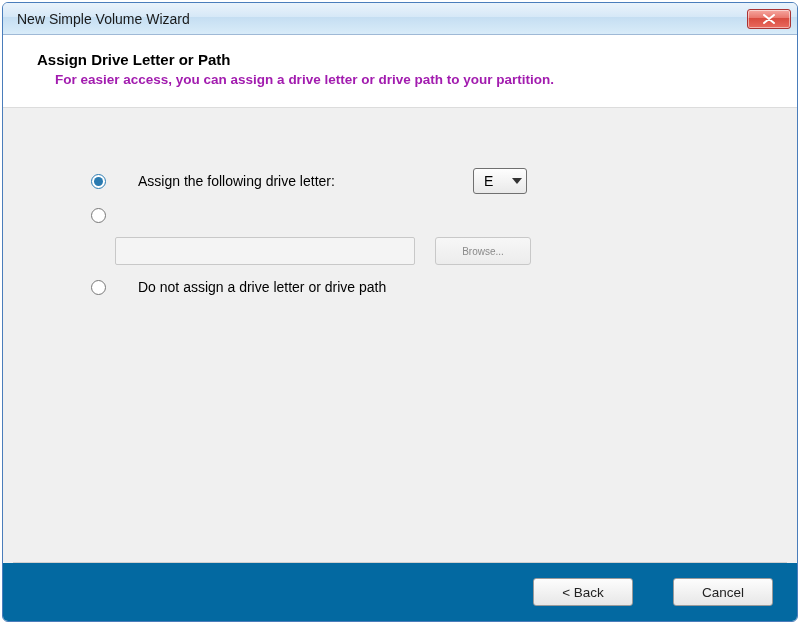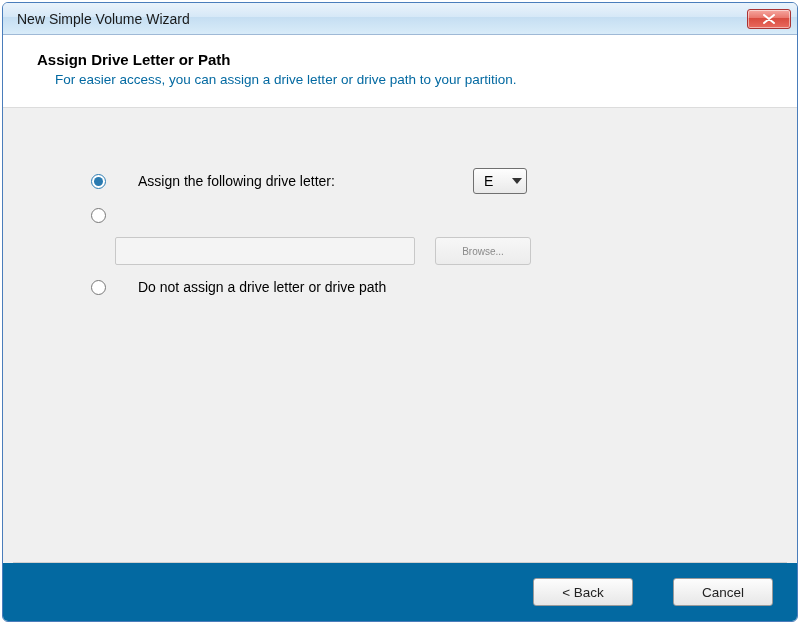--- a/index.html
+++ b/index.html
@@ -59,22 +59,23 @@
     border-bottom: 1px solid #dcdcdc;
   }
   .header-panel .heading {
     font-weight: bold;
     font-size: 15px;
     color: #000;
     margin-bottom: 4px;
   }
   .header-panel .subheading {
     font-size: 13.5px;
-    color: #0369a1;
+    color: #a21caf;
     padding-left: 18px;
+    font-weight: bold;
   }
   .body-panel {
     flex: 1;
     background: #f0f0f0;
     padding: 60px 60px 20px 88px;
   }
   .opt-row {
     display: flex;
     align-items: center;
     margin-bottom: 14px;

